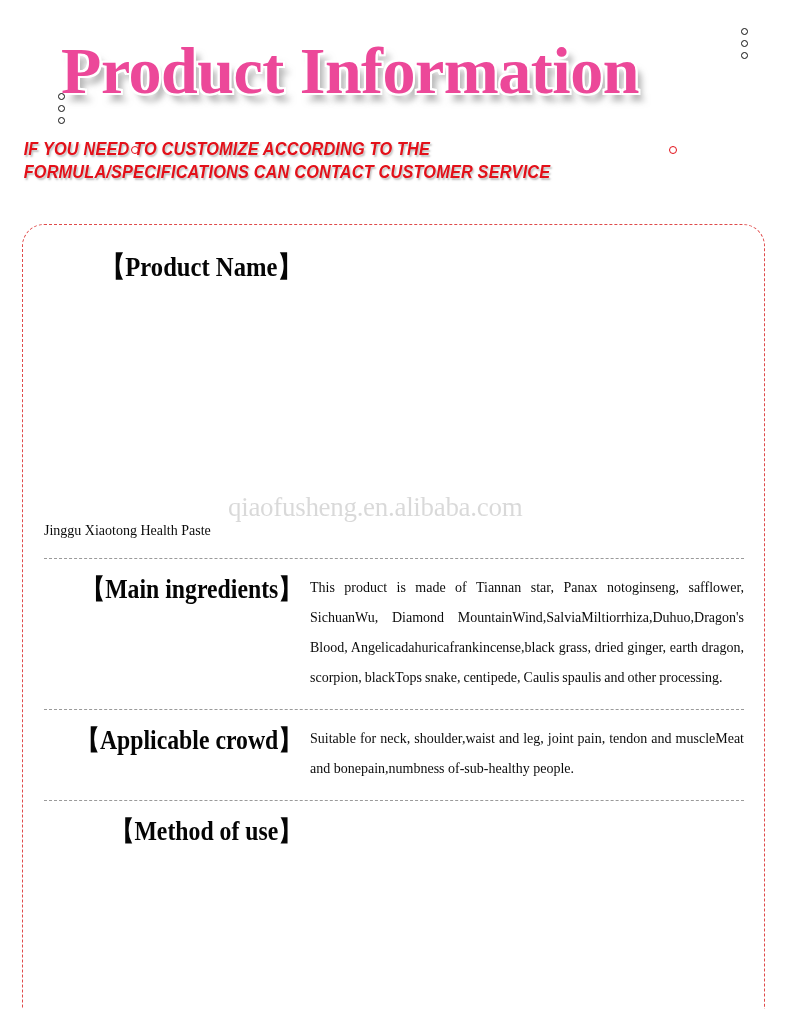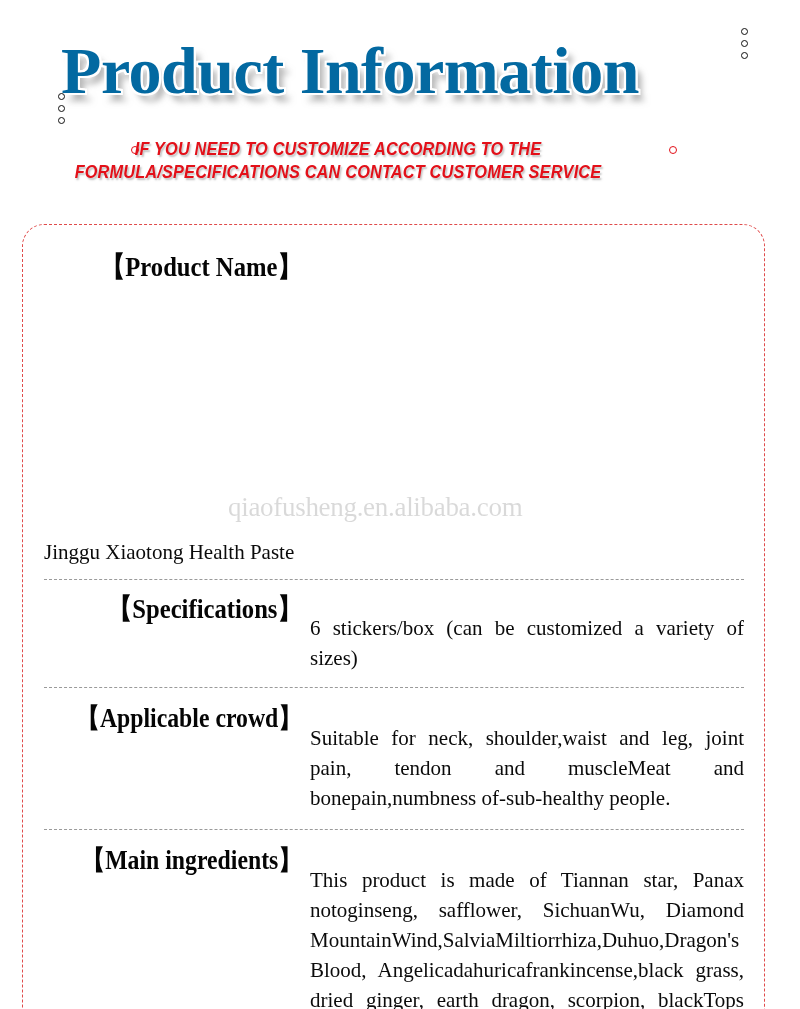--- a/index.html
+++ b/index.html
@@ -26,21 +26,21 @@
     position: absolute;
     left: 0;
     top: 32px;
     width: 700px;
     text-align: center;
     font-family: "Liberation Serif", "DejaVu Serif", serif;
     font-weight: bold;
     font-size: 66px;
     line-height: 78px;
     letter-spacing: -0.5px;
-    color: #0369a1;
+    color: #ec4899;
     text-shadow:
        2px 0 0 #ffffff, -2px 0 0 #ffffff, 0 2px 0 #ffffff, 0 -2px 0 #ffffff,
        2px 2px 0 #ffffff, -2px 2px 0 #ffffff, 2px -2px 0 #ffffff, -2px -2px 0 #ffffff,
        6px 8px 6px rgba(120,120,120,0.55);
     white-space: nowrap;
   }
 
   .dot-col {
     position: absolute;
     display: flex;
@@ -55,21 +55,20 @@
     box-sizing: border-box;
   }
   #dots-left  { left: 58px;  top: 93px; }
   #dots-right { left: 741px; top: 28px; }
 
   #subtitle-wrap {
     position: absolute;
     left: 0;
     top: 138px;
     width: 676px;
-    text-align: center;
   }
   .subtitle-line {
     font-family: "Liberation Sans Narrow", "Liberation Sans", sans-serif;
     font-style: italic;
     font-weight: bold;
     font-size: 17.5px;
     line-height: 23px;
     color: #e31019;
     letter-spacing: 0.2px;
     transform: scaleX(0.93);
@@ -129,26 +128,25 @@
     line-height: 33px;
     transform: scaleX(0.88);
     transform-origin: right center;
     white-space: nowrap;
     color: #050505;
   }
 
   .row-value {
     flex: 1 1 auto;
     font-family: "Liberation Serif", "DejaVu Serif", serif;
-    font-size: 21px;
+    font-size: 14px;
     line-height: 30px;
     color: #0b0b0b;
     text-align: justify;
     hyphens: manual;
-    margin-top: 21px;
   }
   .row-value.tight { word-spacing: -0.5px; }
 
   
   #row-product-name   { padding-top: 10px;  padding-bottom: 12px; flex-direction: column; }
   #row-specifications { padding-top: 12px;  padding-bottom: 14px; }
   #row-ingredients    { padding-top: 14px;  padding-bottom: 16px; }
   #row-crowd          { padding-top: 14px;  padding-bottom: 16px; }
   #row-method         { padding-top: 14px;  padding-bottom: 10px; align-items: flex-end; }
 
@@ -201,34 +199,30 @@
 
 <div id="info-box"></div>
 
 <div id="info-rows">
 
   <div class="info-row" id="row-product-name">
     <div class="row-label">【Product Name】</div>
     <div class="row-value">Jinggu Xiaotong Health Paste</div>
   </div>
 
-  <div class="info-row" id="row-specifications">
-    <div class="row-label">【Specifications】</div>
-    <div class="row-value">6 stickers/box (can be customized a variety of sizes)</div>
+
+  <div class="info-row" id="row-ingredients">
+    <div class="row-label">【Main ingredients】</div>
+    <div class="row-value tight">This product is made of Tiannan star, Panax notoginseng, safflower, SichuanWu, Diamond MountainWind,SalviaMiltiorrhiza,Duhuo,Dragon's Blood, Angelicadahuricafrankincense,black grass, dried ginger, earth dragon, scorpion, blackTops snake, centipede, Caulis spaulis and other processing.</div>
   </div>
 
   <div class="info-row" id="row-crowd">
     <div class="row-label">【Applicable crowd】</div>
     <div class="row-value">Suitable for neck, shoulder,waist and leg, joint pain, tendon and muscleMeat and bonepain,numbness of-sub-healthy people.</div>
   </div>
 
-  <div class="info-row" id="row-ingredients">
-    <div class="row-label">【Main ingredients】</div>
-    <div class="row-value tight">This product is made of Tiannan star, Panax notoginseng, safflower, SichuanWu, Diamond MountainWind,SalviaMiltiorrhiza,Duhuo,Dragon's Blood, Angelicadahuricafrankincense,black grass, dried ginger, earth dragon, scorpion, blackTops snake, centipede, Caulis spaulis and other processing.</div>
-  </div>
-
   <div class="info-row" id="row-method">
     <div class="row-label">【Method of use】</div>
   </div>
 
 </div>
 
 <div id="watermark">qiaofusheng.en.alibaba.com</div>
 
 </body></html>

